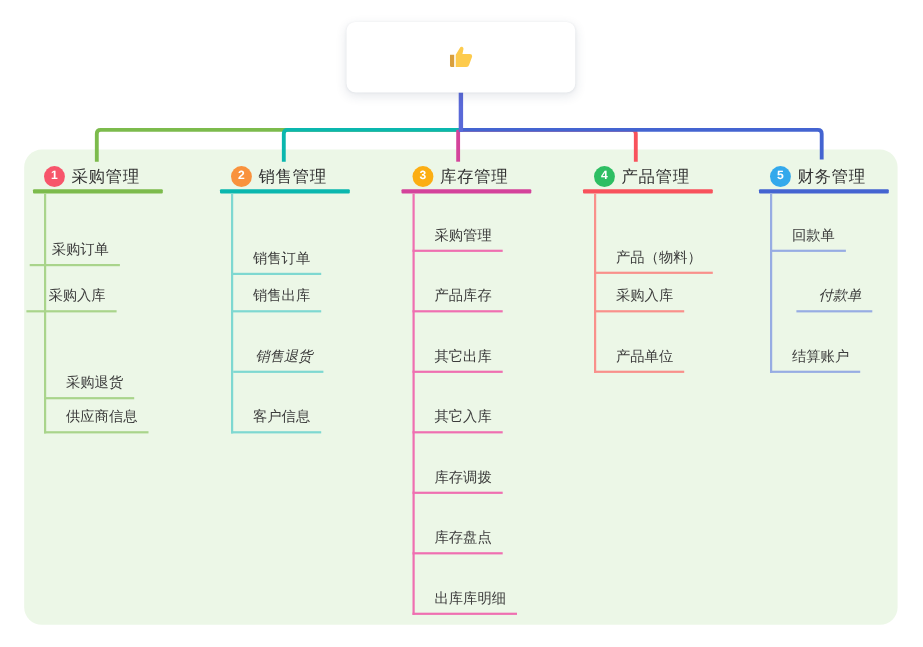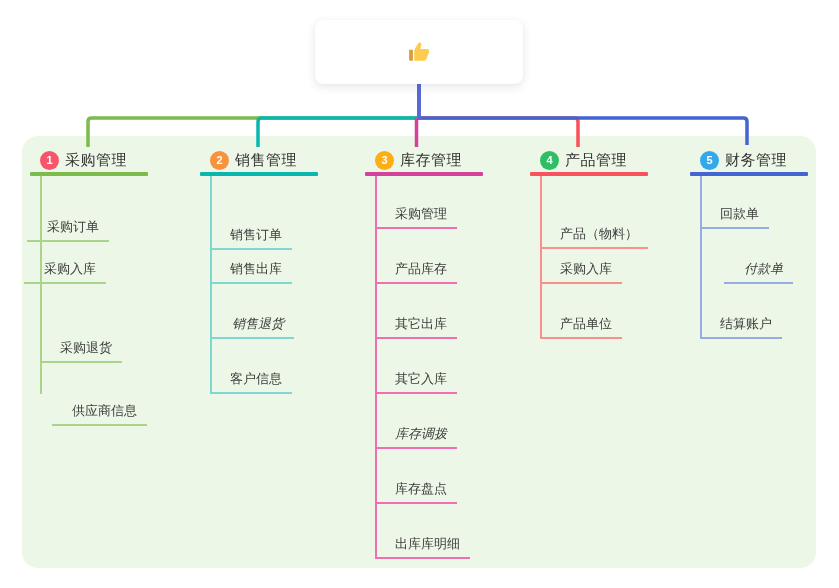--- a/index.html
+++ b/index.html
@@ -46,42 +46,42 @@
   <div id="branches">
       <div class="branch-header" style="left: 30px; top: 148px;">
         <span class="badge" style="background: rgb(247, 85, 107);">1</span>
         <span class="branch-label">采购管理</span>
         <span class="underline" style="background: rgb(124, 187, 76);"></span>
       </div>
       <div class="vline" style="left: 40px; top: 176px; height: 218px; background: rgb(169, 212, 139);"></div>
       <div class="child-item" style="left: 27px; top: 204px; border-bottom: 2px solid rgb(169, 212, 139); margin-top: 13px;"><span>采购订单</span></div>
       <div class="child-item" style="left: 24px; top: 259px; border-bottom: 2px solid rgb(169, 212, 139);"><span>采购入库</span></div>
       <div class="child-item" style="left: 40px; top: 314px; border-bottom: 2px solid rgb(169, 212, 139); margin-top: 24px;"><span>采购退货</span></div>
-      <div class="child-item" style="left: 52px; top: 369px; border-bottom: 2px solid rgb(169, 212, 139); margin-top: 32px;"><span>供应商信息</span></div>
+      <div class="child-item" style="left: 40px; top: 369px; border-bottom: 2px solid rgb(169, 212, 139);"><span>供应商信息</span></div>
       <div class="branch-header" style="left: 200px; top: 148px;">
         <span class="badge" style="background: rgb(249, 146, 61);">2</span>
         <span class="branch-label">销售管理</span>
         <span class="underline" style="background: rgb(10, 183, 174);"></span>
       </div>
       <div class="vline" style="left: 210px; top: 176px; height: 218px; background: rgb(126, 216, 209);"></div>
       <div class="child-item" style="left: 210px; top: 206px; border-bottom: 2px solid rgb(126, 216, 209); margin-top: 19px;"><span>销售订单</span></div>
       <div class="child-item" style="left: 210px; top: 259px; border-bottom: 2px solid rgb(126, 216, 209);"><span>销售出库</span></div>
       <div class="child-item" style="left: 212px; top: 314px; border-bottom: 2px solid rgb(126, 216, 209); font-style: italic;"><span>销售退货</span></div>
       <div class="child-item" style="left: 210px; top: 369px; border-bottom: 2px solid rgb(126, 216, 209);"><span>客户信息</span></div>
       <div class="branch-header" style="left: 365px; top: 148px;">
         <span class="badge" style="background: rgb(252, 174, 19);">3</span>
         <span class="branch-label">库存管理</span>
         <span class="underline" style="background: rgb(212, 67, 155);"></span>
       </div>
       <div class="vline" style="left: 375px; top: 176px; height: 383px; background: rgb(239, 111, 177);"></div>
       <div class="child-item" style="left: 375px; top: 204px; border-bottom: 2px solid rgb(239, 111, 177);"><span>采购管理</span></div>
       <div class="child-item" style="left: 375px; top: 259px; border-bottom: 2px solid rgb(239, 111, 177);"><span>产品库存</span></div>
       <div class="child-item" style="left: 375px; top: 314px; border-bottom: 2px solid rgb(239, 111, 177);"><span>其它出库</span></div>
       <div class="child-item" style="left: 375px; top: 369px; border-bottom: 2px solid rgb(239, 111, 177);"><span>其它入库</span></div>
-      <div class="child-item" style="left: 375px; top: 424px; border-bottom: 2px solid rgb(239, 111, 177); font-style: italic;"><span>库存调拨</span></div>
+      <div class="child-item" style="left: 375px; top: 424px; border-bottom: 2px solid rgb(239, 111, 177);"><span>库存调拨</span></div>
       <div class="child-item" style="left: 375px; top: 479px; border-bottom: 2px solid rgb(239, 111, 177);"><span>库存盘点</span></div>
       <div class="child-item" style="left: 375px; top: 534px; border-bottom: 2px solid rgb(239, 111, 177);"><span>出库库明细</span></div>
       <div class="branch-header" style="left: 530px; top: 148px;">
         <span class="badge" style="background: rgb(46, 190, 99);">4</span>
         <span class="branch-label">产品管理</span>
         <span class="underline" style="background: rgb(248, 82, 92);"></span>
       </div>
       <div class="vline" style="left: 540px; top: 176px; height: 163px; background: rgb(249, 144, 139);"></div>
       <div class="child-item" style="left: 540px; top: 204px; border-bottom: 2px solid rgb(249, 144, 139); margin-top: 20px;"><span>产品（物料）</span></div>
       <div class="child-item" style="left: 540px; top: 259px; border-bottom: 2px solid rgb(249, 144, 139);"><span>采购入库</span></div>

